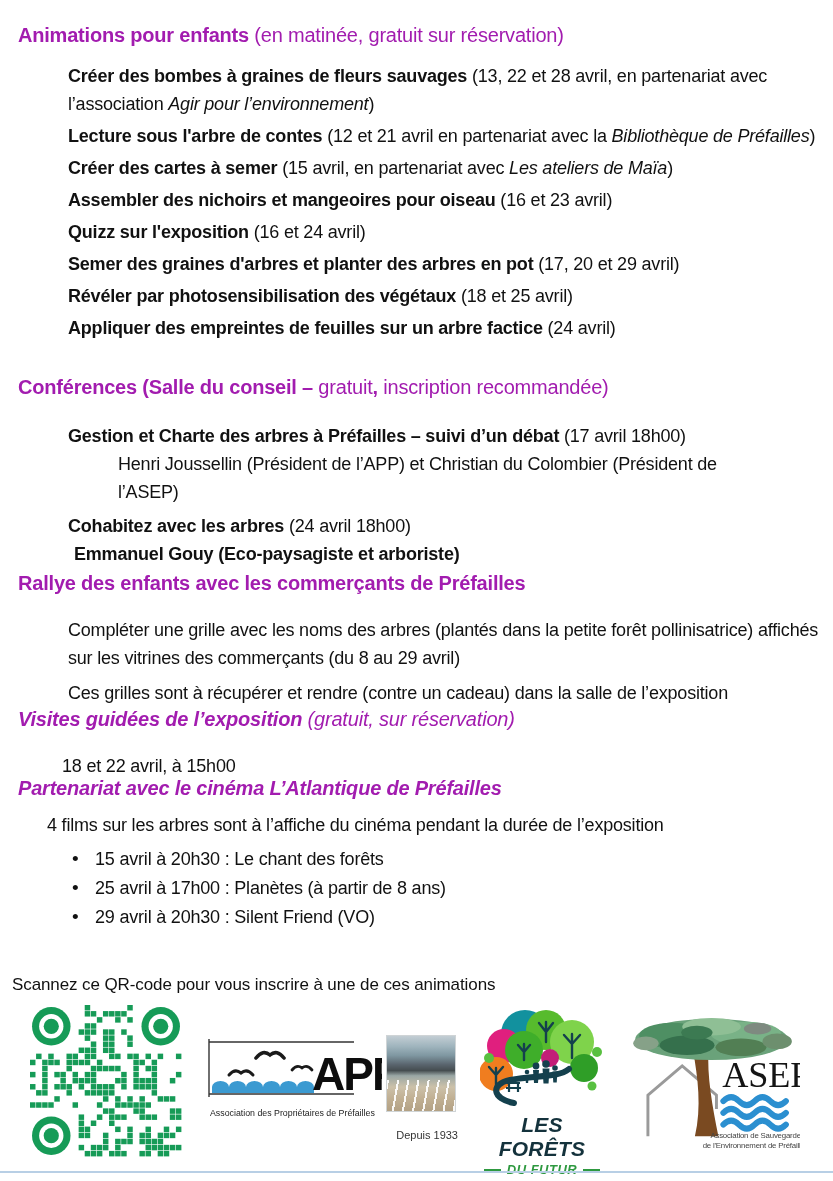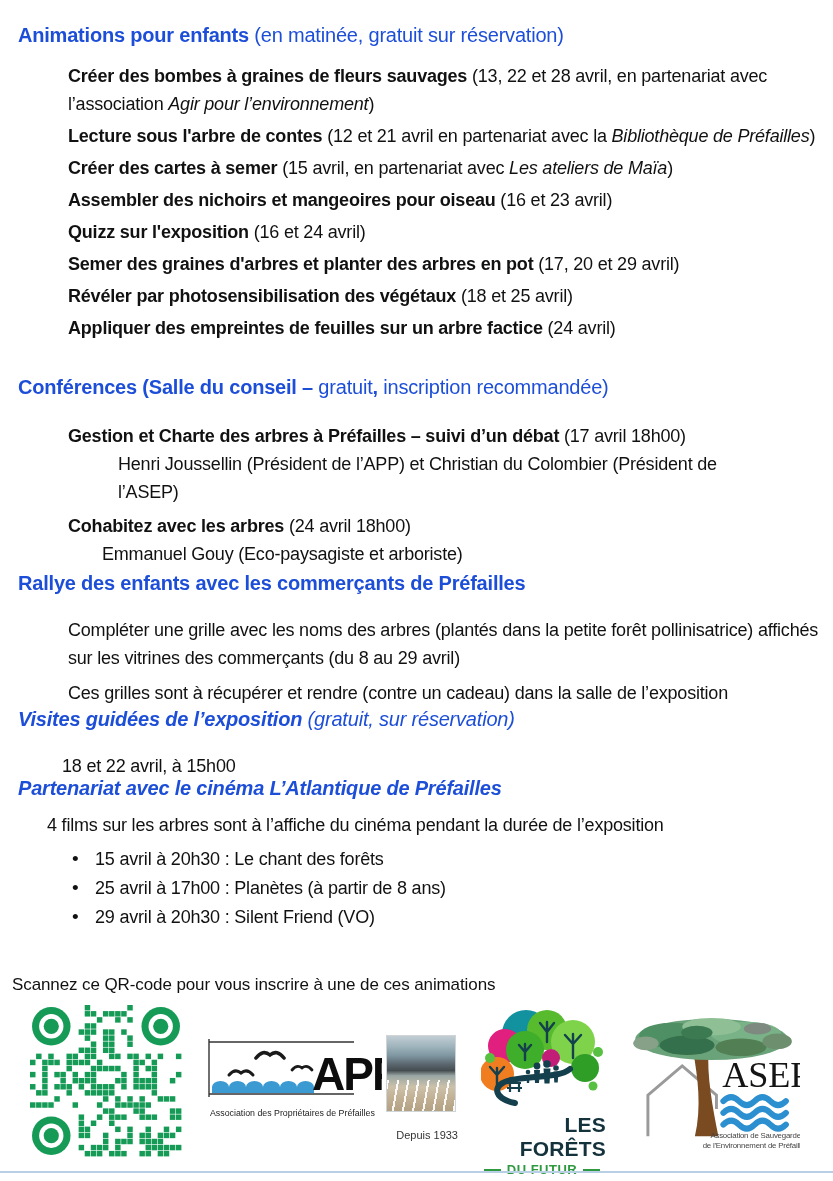--- a/index.html
+++ b/index.html
@@ -2,29 +2,29 @@
 <html lang="fr"><head>
 <meta charset="utf-8">
 <style>
   html,body{margin:0;padding:0;background:#fff;}
   .page{
     position:relative;width:833px;height:1181px;background:#ffffff;overflow:hidden;
     font-family:"Liberation Sans","DejaVu Sans",sans-serif;
     color:#111;font-size:18px;letter-spacing:-0.2px;
   }
   .sec{position:absolute;left:18px;right:8px;}
-  .h{font-size:20px;font-weight:700;line-height:30px;color:#1d4ed8;}
+  .h{font-size:20px;font-weight:700;line-height:30px;color:#a21caf;}
   .h .norm{font-weight:400;}
   .item{margin:0 0 4px 50px;line-height:28px;}
   .item b{font-weight:700;}
   .item i{font-style:italic;}
   .talk-title{margin:0 0 0 50px;line-height:28px;font-weight:700;}
   .talk-title .norm{font-weight:400;}
   .speaker{margin:0 0 6px 100px;line-height:28px;max-width:645px;}
-  .speaker2{margin-left:84px;}
+  .speaker2{margin-left:56px;font-weight:bold;}
   .para{margin:0 0 7px 50px;line-height:28px;}
   .schedule{margin-left:44px;line-height:28px;}
   .intro{margin:0 0 6px 29px;line-height:28px;}
   ul.films{list-style:none;margin:0 0 0 54px;padding:0;}
   ul.films li{position:relative;padding-left:23px;line-height:28px;margin-bottom:1px;}
   ul.films li::before{content:"•";position:absolute;left:0;top:0;font-size:19px;}
   .mb12{margin-bottom:12px;}.mb20{margin-bottom:20px;}.mb18{margin-bottom:18px;}.mb8{margin-bottom:8px;font-style:italic;}
   .qr-caption{position:absolute;left:12px;top:974px;font-size:17px;letter-spacing:-0.1px;line-height:22px;}
   .logos{position:absolute;left:30px;top:1005px;right:0;display:flex;align-items:flex-start;}
   .logo-app{margin-left:22px;margin-top:30px;width:178px;}
@@ -33,21 +33,21 @@
   .app-photo{
     width:70px;height:77px;border:1px solid #cfd4d6;box-sizing:border-box;
     background-image:
       repeating-linear-gradient(100deg, rgba(255,255,255,.92) 0 2px, rgba(255,255,255,0) 2px 10px),
       linear-gradient(180deg,#c3ced4 0%,#9fb4bd 14%,#7f97a1 26%,#5a656e 38%,#454d50 46%,#9aa7a5 53%,#ccc1a9 68%,#c0af92 84%,#b3a184 100%);
     background-size:100% 42%,100% 100%;
     background-position:left bottom,0 0;
     background-repeat:no-repeat,no-repeat;
   }
   .app-photo-caption{font-size:11px;color:#333;text-align:right;margin-top:17px;letter-spacing:0;}
-  .logo-forets{margin-left:20px;margin-top:3px;width:128px;text-align:right;}
+  .logo-forets{margin-left:20px;margin-top:3px;width:128px;text-align:center;font-style:italic;}
   .forets-line1{font-size:21px;font-weight:800;color:#14323c;letter-spacing:0.2px;line-height:24px;margin-top:2px;}
   .forets-line2{display:flex;align-items:center;justify-content:center;gap:6px;font-size:13px;font-weight:800;color:#2e9940;letter-spacing:0.5px;line-height:18px;}
   .forets-line2 .dash{display:inline-block;width:17px;height:3px;background:#2e9940;}
   .logo-asep{margin-left:22px;margin-top:8px;}
   .bottom-line{position:absolute;left:0;right:0;top:1171px;height:2px;background:#b8cfe5;}
 </style>
 </head>
 <body>
 
 <div class="page">

